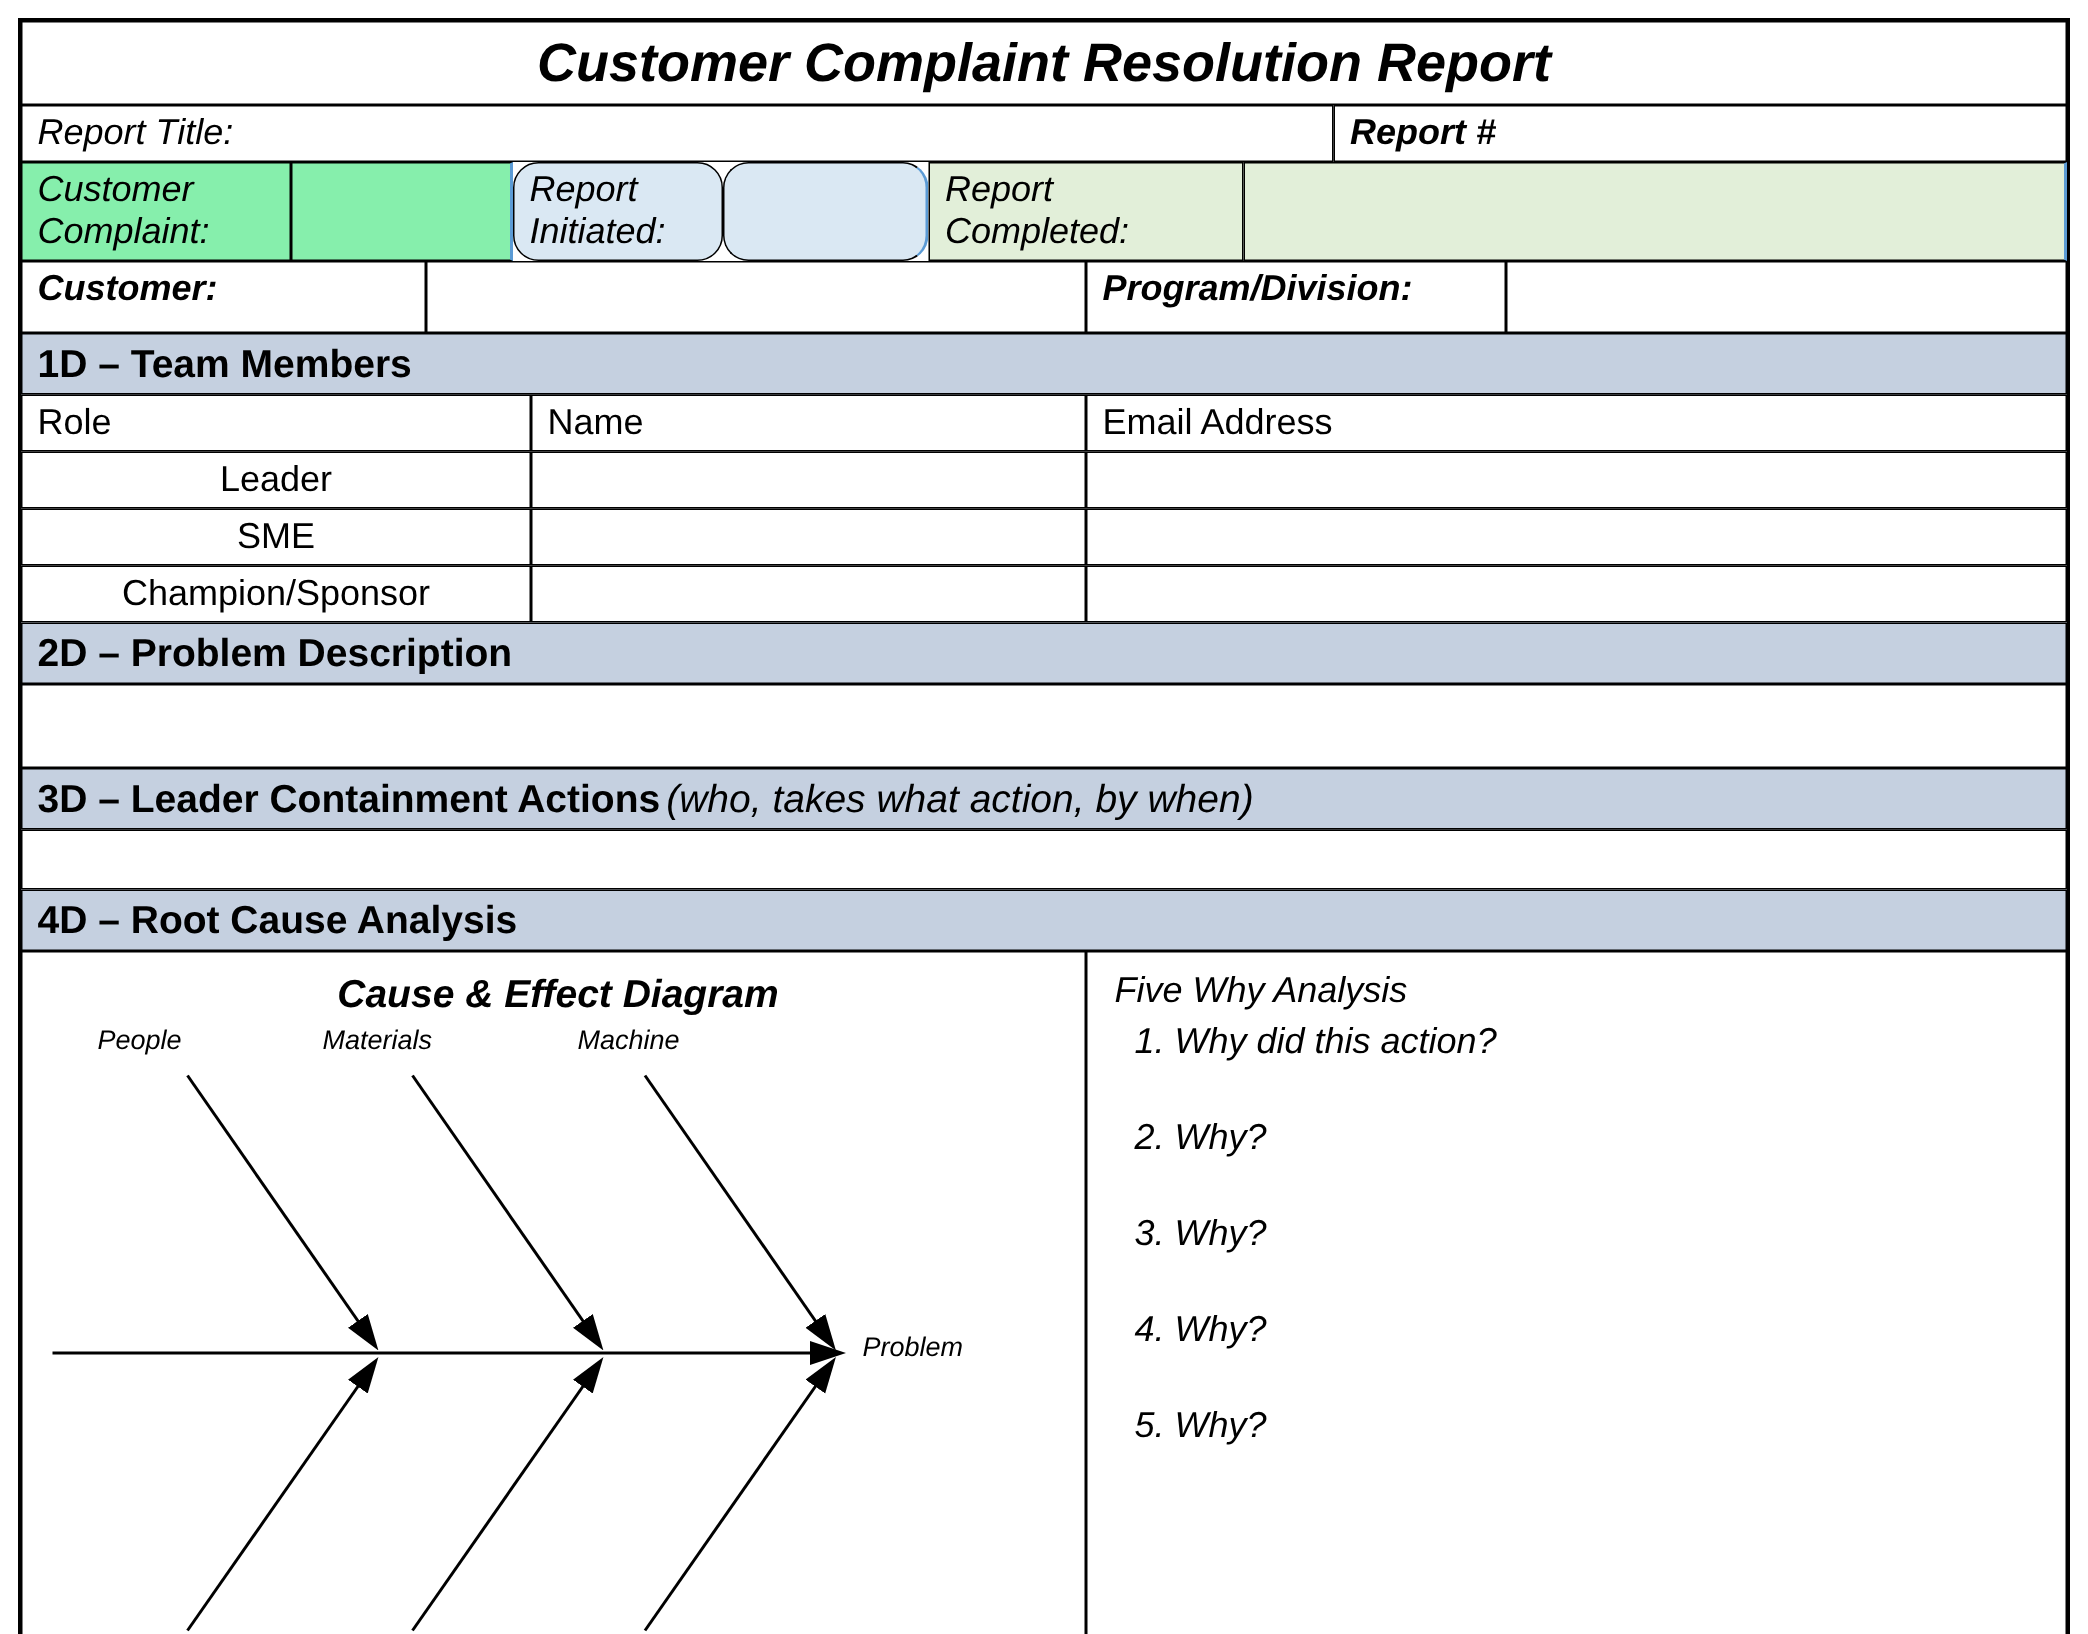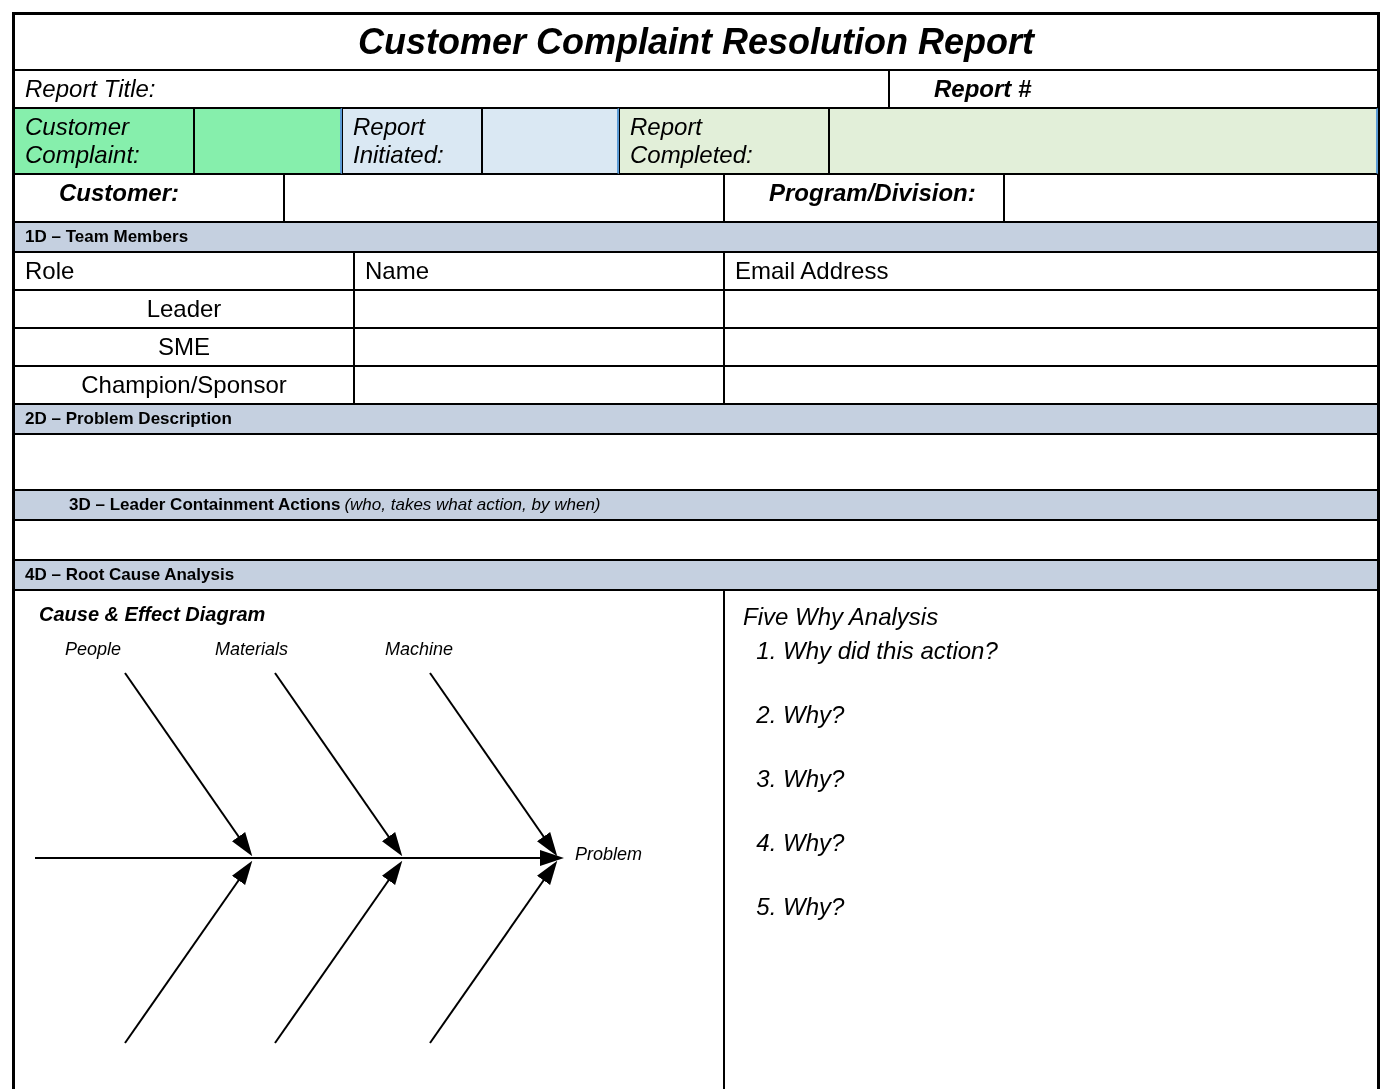--- a/index.html
+++ b/index.html
@@ -24,29 +24,29 @@
   }
   .title-cell {
     font-size: 36px;
     font-weight: bold;
     font-style: italic;
     justify-content: center;
     align-items: center;
     padding: 6px 0;
   }
   .italic { font-style: italic; }
-  .bold { font-weight: bold; padding-left: 44px; }
+  .bold { font-weight: bold; }
   .sec-header {
     background: #c5d0e0;
     font-weight: bold;
-    font-size: 17px;
+    font-size: 26px;
     padding: 4px 10px;
   }
   .yellowish { background: #86efac; }
-  .bluish { background: #dae8f3; }
+  .bluish { background: #dae8f3; border-radius: 17px; }
   .greenish { background: #e2efd9; }
   .thin-blue-r { border-right: 2px solid #5b9bd5; }
   .center { justify-content: center; text-align: center; }
   .tall { min-height: 48px; }
   .analysis-box {
     display: flex;
     width: 100%;
   }
   .diagram-pane {
     flex: 0 0 710px;
@@ -67,22 +67,23 @@
   .why-pane ol {
     margin: 6px 0 0 40px;
     padding: 0;
   }
   .why-pane li {
     margin-bottom: 36px;
   }
   .diag-title {
     font-style: italic;
     font-weight: bold;
-    font-size: 20px;
+    font-size: 26px;
     margin: 0 0 2px 6px;
+    text-align: center;
   }
   .diag-label {
     position: absolute;
     font-style: italic;
     font-size: 18px;
     white-space: nowrap;
   }
   svg.fish {
     position: absolute;
     left: 0;

